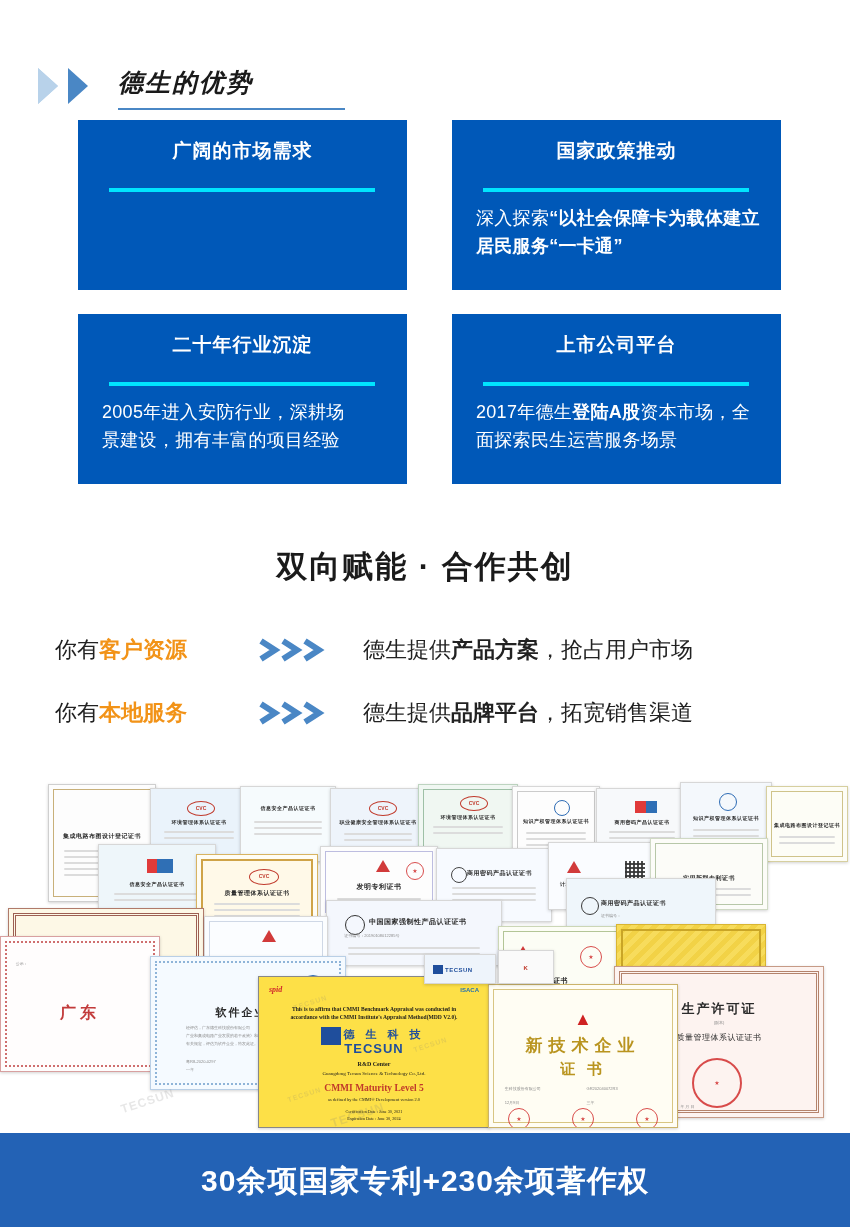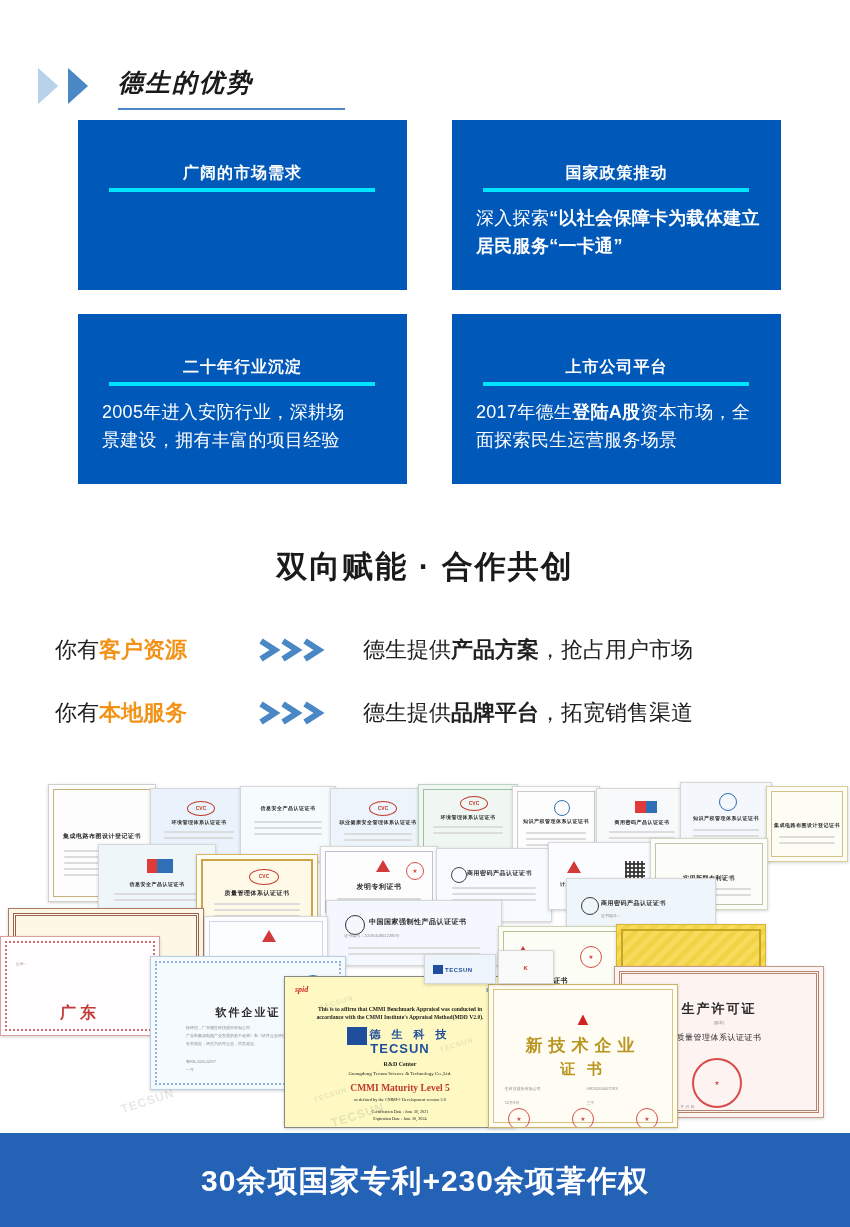--- a/index.html
+++ b/index.html
@@ -28,22 +28,22 @@
   .cards{position:absolute;left:0;top:120px;width:850px;height:360px;}
   .card{
     position:absolute;width:329px;height:170px;background:#0058b8;
     box-sizing:border-box;
   }
   .card-c0{left:78px;top:0;}
   .card-c1{left:452px;top:0;}
   .card-c2{left:78px;top:194px;}
   .card-c3{left:452px;top:194px;}
   .card-title{
-    position:absolute;left:0;top:38px;width:329px;text-align:center;
-    color:#ffffff;font-size:16px;font-weight:bold;letter-spacing:1px;
+    position:absolute;left:0;top:16px;width:329px;text-align:center;
+    color:#ffffff;font-size:19px;font-weight:bold;letter-spacing:1px;
     line-height:30px;
   }
   .card-rule{
     position:absolute;left:31px;top:68px;width:266px;height:4px;
     background:#00e5ff;
   }
   .card-body{
     position:absolute;left:24px;top:84px;width:285px;
     color:#ffffff;font-size:18px;line-height:28px;letter-spacing:0.3px;
   }
@@ -111,21 +111,21 @@
       repeating-linear-gradient(0deg,#222 0 2px,#fff 2px 4px),
       repeating-linear-gradient(90deg,#222 0 2px,#fff 2px 4px);
     background-blend-mode:multiply;opacity:.8;
   }
   .logo-blk{position:absolute;}
   .cvc{
     position:absolute;border:1.2px solid #c0392b;border-radius:50%;
     color:#c0392b;font-size:5px;font-weight:bold;text-align:center;
   }
   
-  .cmmi{background:#fef9c3;margin-left:26px;}
+  .cmmi{background:#fde047;}
   .cmmi .en{
     position:absolute;left:6%;right:6%;text-align:center;
     font-family:"Liberation Serif","DejaVu Serif",serif;
     color:#1b1b1b;
   }
   .cmmi .t1{font-size:5.6px;line-height:8px;font-weight:bold;}
   .cmmi .brand{
     position:absolute;left:0;right:0;text-align:center;
     font-size:13px;font-weight:bold;color:#1f4e9c;letter-spacing:1px;
   }
@@ -478,21 +478,21 @@
     </div>
   </div>
 
   <div class="cert" style="left:616px;top:156px;width:150px;height:90px;background:
       repeating-linear-gradient(135deg,#f7dc5c 0 5px,#f2d246 5px 10px);border-color:#d9b531;">
     <div class="inner" style="border:2px solid #c9a526;">
       <div class="ttl" style="top:36px;font-size:9px;font-family:'Liberation Serif',serif;letter-spacing:3px;color:#3a3020;">服务认证证书</div>
     </div>
   </div>
 
-  <div class="cert" style="left:0px;top:168px;width:160px;height:100px;background:#fffdfd;border-color:#d8a0a0;padding-left:8px;">
+  <div class="cert" style="left:0px;top:168px;width:160px;height:136px;background:#fffdfd;border-color:#d8a0a0;padding-left:8px;">
     <div class="inner" style="border:2px dotted #cf6f6f;">
       <div class="ttl" style="top:60px;font-size:16px;font-family:'Liberation Serif',serif;color:#c23b3b;letter-spacing:4px;">广东</div>
       <div class="sub" style="top:18px;left:6%;">公示：</div>
     </div>
   </div>
 
   <div class="cert" style="left:150px;top:188px;width:196px;height:134px;background:#f5faff;border-color:#b9cfe6;">
     <div class="inner" style="border:2px dotted #8fb4d8;">
       <div class="logo-blk" style="right:14px;top:12px;width:22px;height:22px;border:1.4px solid #2f6fb5;border-radius:50%;"></div>
       <div class="ttl" style="top:42px;font-size:11px;letter-spacing:2px;">软件企业证</div>

